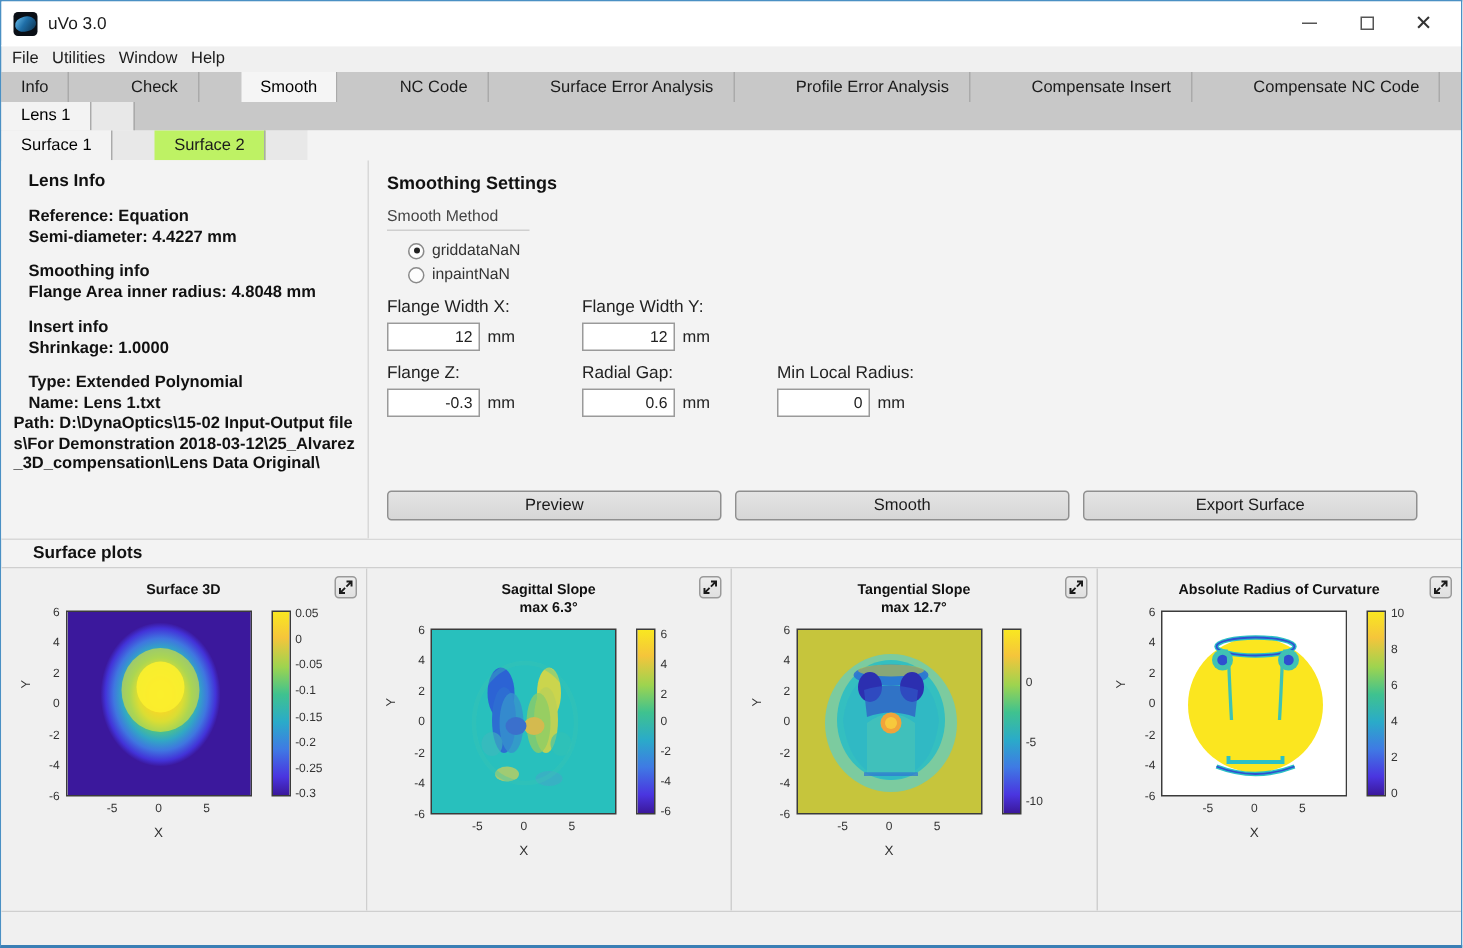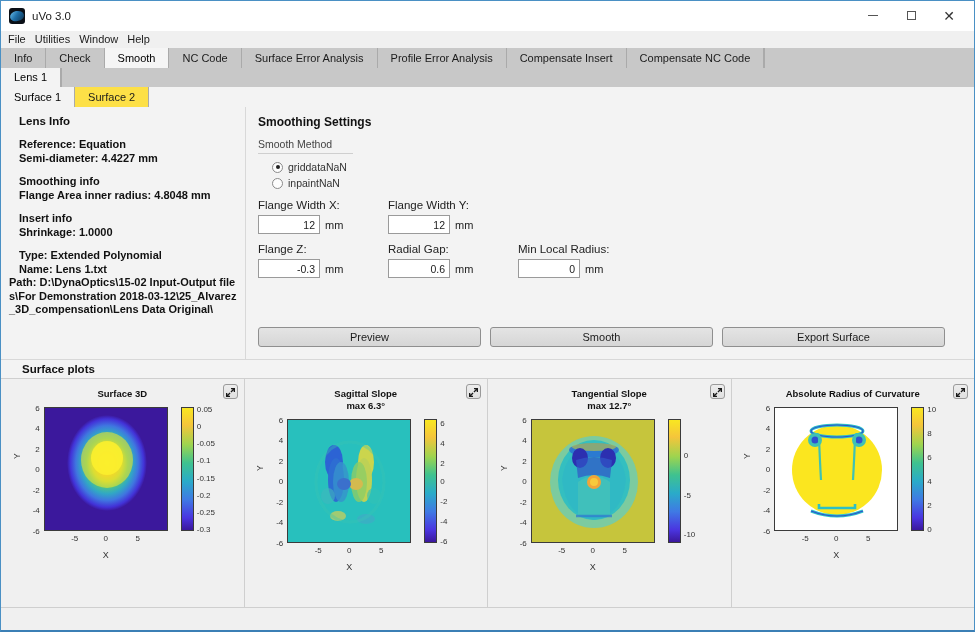--- a/index.html
+++ b/index.html
@@ -81,20 +81,21 @@
     line-height: 17px;
   }
 
   
   .tabrow {
     display: flex;
     align-items: center;
     background: #c8c8c8;
     flex: 0 0 auto;
     height: 20px;
+    gap: 28px;
   }
   .tabrow.level1 { background: #c8c8c8; }
   .tab {
     font-size: 11px;
     color: #1b1b1b;
     height: 20px;
     line-height: 20px;
     padding: 0 13px;
     background: #c8c8c8;
     border-right: 1px solid #aaaaaa;
@@ -108,21 +109,21 @@
     flex: 1 1 auto;
     height: 20px;
     background: #c8c8c8;
     border-left: 1px solid #aaaaaa;
   }
   .tabrow.level2 { background: #e8e8e8; height: 19px; }
   .tabrow.level2 .tab { height: 19px; line-height: 19px; background: #c8c8c8; }
   .tabrow.level2 .tab.active { background: #f3f3f3; }
   .tabrow.level2 .filler { background: #c8c8c8; height: 19px; }
   .tabrow.level3 { background: #e8e8e8; height: 20px; }
-  .tabrow.level3 .tab { height: 20px; line-height: 20px; background: #fde047; }
+  .tabrow.level3 .tab { height: 20px; line-height: 20px; background: #bef264; }
   .tabrow.level3 .tab.active { background: #f3f3f3; }
   .tabrow.level3 .filler { background: #f3f3f3; border-left: none; height: 20px; }
 
   
   .body-area {
     flex: 1 1 auto;
     background: #f3f3f3;
     display: flex;
     flex-direction: column;
     min-height: 0;

